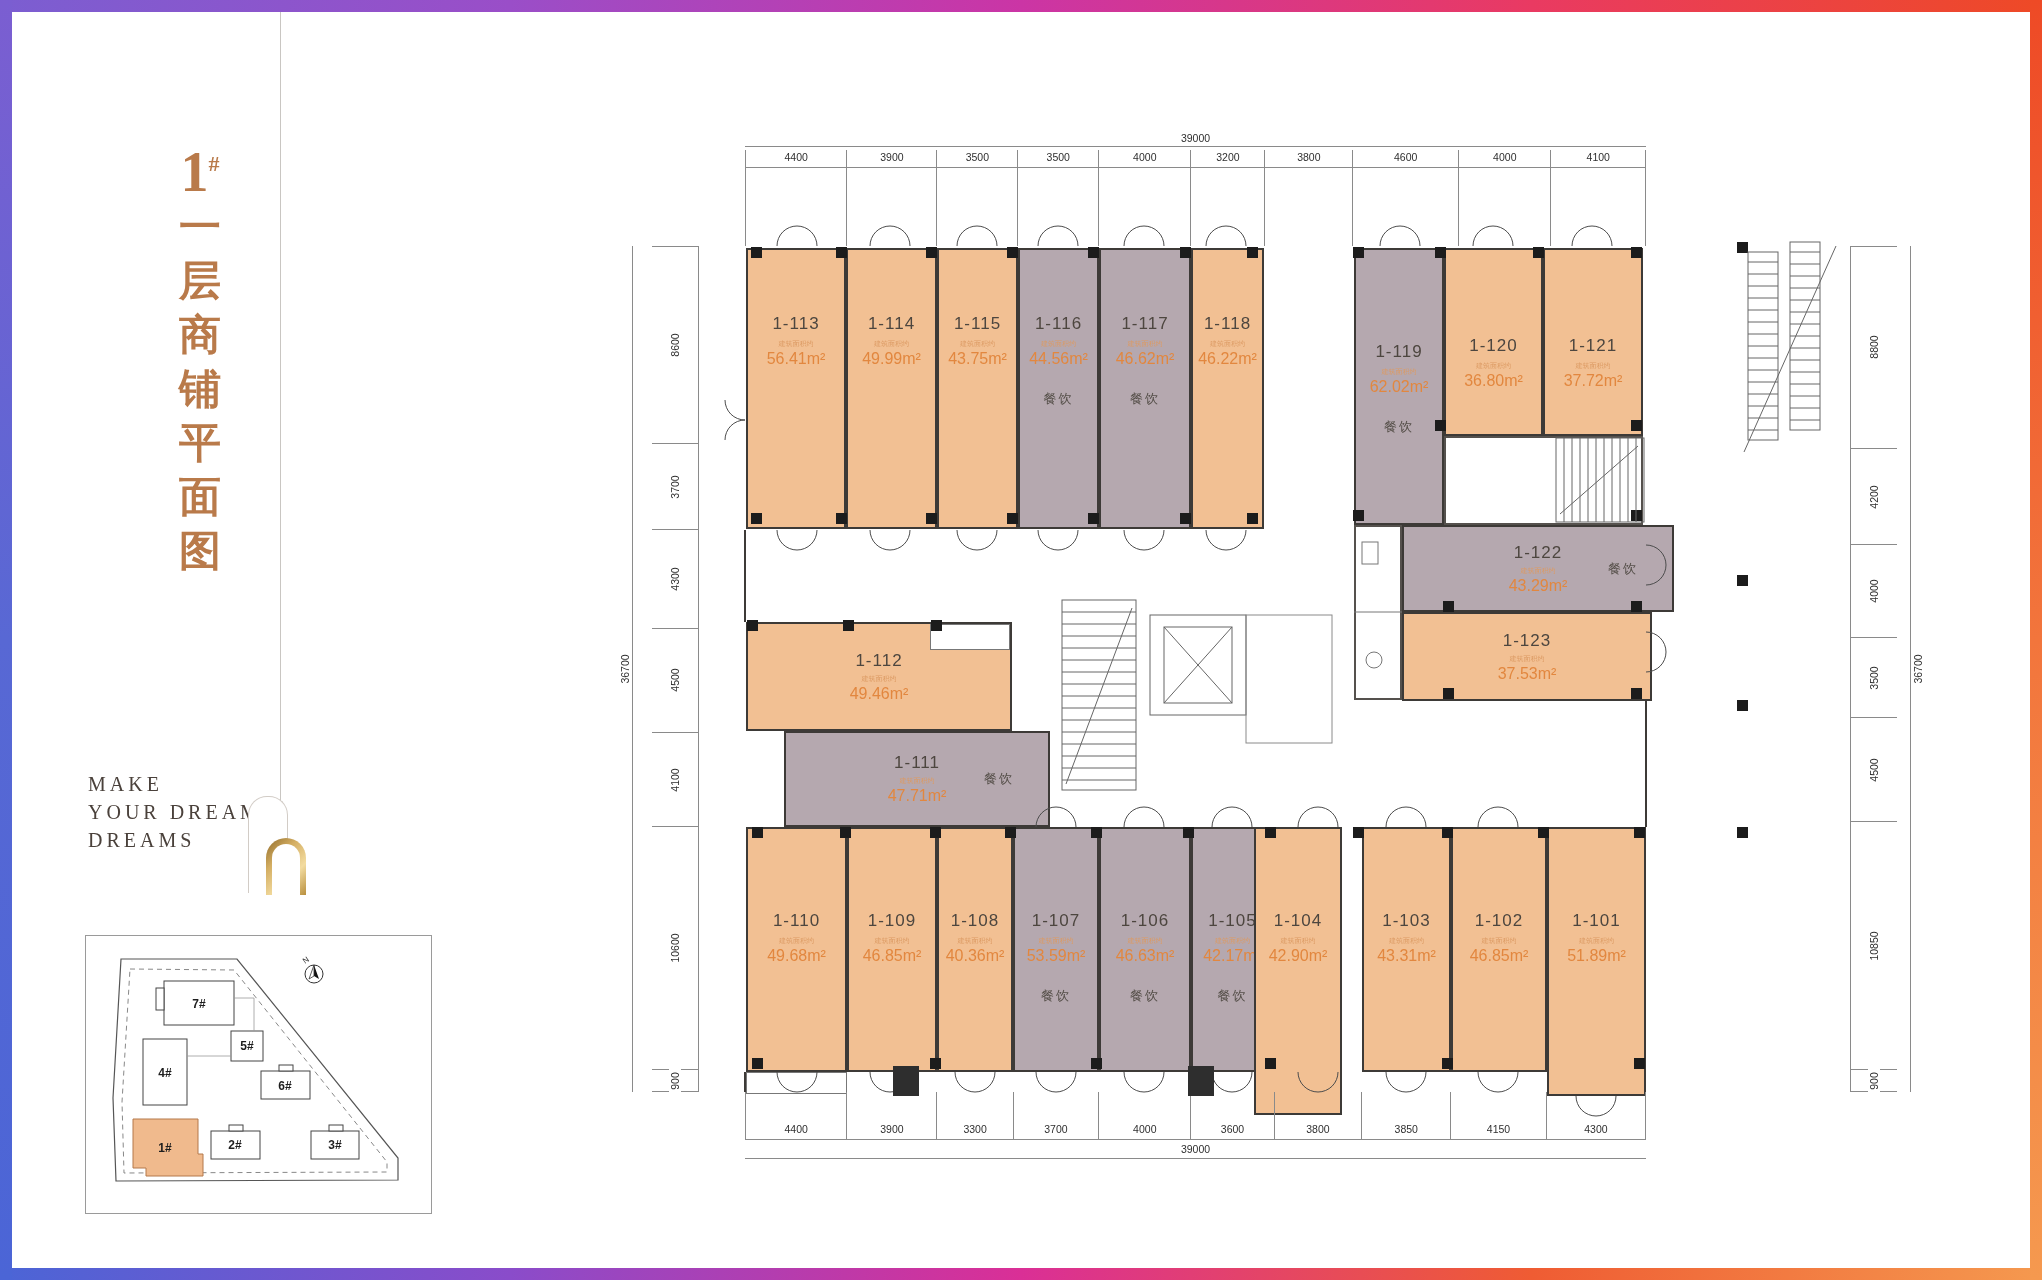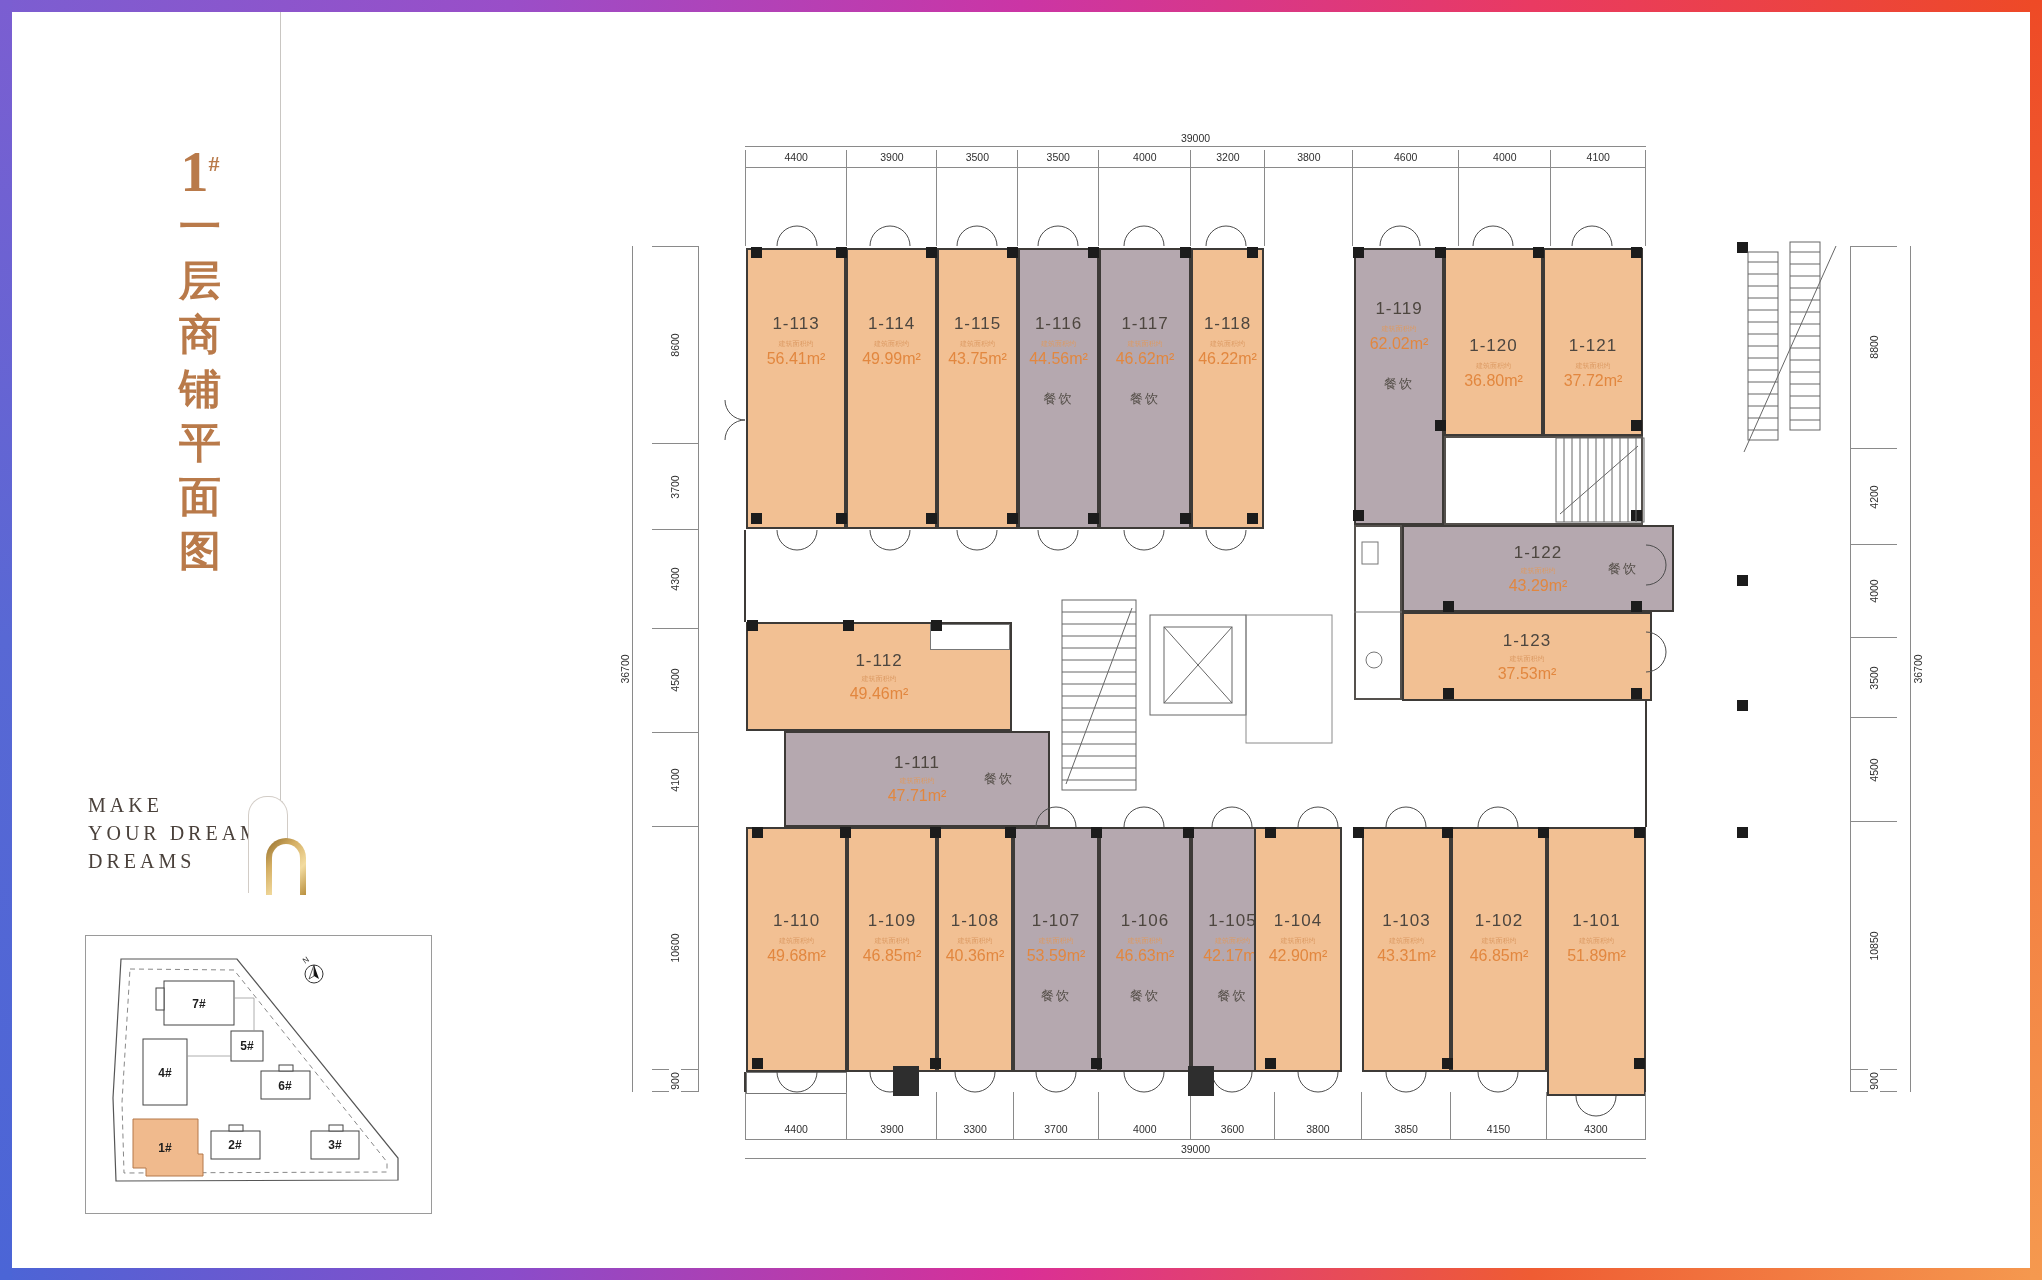--- a/index.html
+++ b/index.html
@@ -12,41 +12,41 @@
   .edge.left{left:0;top:0;bottom:0;width:12px;background:linear-gradient(180deg,#7b5ed1,#5868d4,#4b65d6)}
   .edge.right{right:0;top:0;bottom:0;width:12px;background:linear-gradient(180deg,#ee4a26,#f2753c,#f5994f)}
 
   
   .vsep{position:absolute;left:280px;top:12px;width:1px;height:836px;background:#c9c6c2;z-index:1}
   .btitle{position:absolute;left:160px;top:136px;width:80px;text-align:center;color:#b97a4a;
           font-family:"Liberation Serif",serif;z-index:2}
   .btitle .num{font-size:56px;line-height:56px;font-weight:bold}
   .btitle .num sup{font-size:22px}
   .btitle .chars div{font-size:42px;line-height:54px;font-weight:bold}
-  .slogan{position:absolute;left:88px;top:791px;color:#4a413b;font-family:"Liberation Serif",serif;
+  .slogan{position:absolute;left:88px;top:770px;color:#4a413b;font-family:"Liberation Serif",serif;
           font-size:20px;letter-spacing:4px;line-height:28px;z-index:2}
   .arch-back{position:absolute;left:248px;top:796px;width:38px;height:96px;border:1px solid #d2ccc6;
              border-bottom:none;border-radius:19px 19px 0 0;z-index:2;background:#fff}
   .arch-gold{position:absolute;left:266px;top:838px;width:40px;height:57px;border-radius:20px 20px 0 0;
              background:linear-gradient(135deg,#8f6a2a,#d4ae62,#f3dca0,#b9903f);z-index:3}
   .arch-gold::after{content:"";position:absolute;left:6px;top:6px;right:6px;bottom:0;
              background:#fff;border-radius:14px 14px 0 0}
   .sitemap{position:absolute;left:85px;top:935px;width:345px;height:277px;border:1px solid #9a9a9a;z-index:2}
 
   
   .unit{position:absolute;box-sizing:border-box;border:2px solid #3d3a37;display:flex;
         flex-direction:column;align-items:center;text-align:center;z-index:2}
   .unit.orange{background:#f2c093}
   .unit.grey{background:#b5a8af}
   .uid{font-size:17px;color:#4d463f;letter-spacing:1px;font-weight:500}
   .unote{font-size:7px;color:#dc9a63;margin-top:6px;line-height:8px}
   .uarea{font-size:16px;color:#e2873f;margin-top:2px}
   .ufood{font-size:13px;color:#56504a;letter-spacing:2px;margin-top:22px}
   .vtall{padding-top:64px}
-  .v119{padding-top:49px}
+  .v119{padding-top:92px}
   .vmid{padding-top:86px}
   .vbot{padding-top:82px}
   .h{justify-content:center}
   .h .unote{margin-top:4px}
   .ufood.side{position:absolute;right:34px;top:50%;transform:translateY(-50%);margin:0}
   .wroom{position:absolute;box-sizing:border-box;background:#fff;border:2px solid #55514d;z-index:3}
   .wroom.thin{border-width:1px;border-color:#777}
 
   
   .dimh{position:absolute;display:flex;z-index:4}
@@ -241,21 +241,21 @@
       <div class="unote">建筑面积约</div>
       <div class="uarea">46.63m²</div>
       <div class="ufood">餐饮</div>
     </div>
     <div class="unit grey vbot" style="left:1191px;top:827px;width:83px;height:245px">
       <div class="uid">1-105</div>
       <div class="unote">建筑面积约</div>
       <div class="uarea">42.17m²</div>
       <div class="ufood">餐饮</div>
     </div>
-    <div class="unit orange vbot" style="left:1254px;top:827px;width:88px;height:245px">
+    <div class="unit orange vbot" style="left:1254px;top:827px;width:88px;height:288px">
       <div class="uid">1-104</div>
       <div class="unote">建筑面积约</div>
       <div class="uarea">42.90m²</div>
     </div>
     <div class="unit orange vbot" style="left:1362px;top:827px;width:89px;height:245px">
       <div class="uid">1-103</div>
       <div class="unote">建筑面积约</div>
       <div class="uarea">43.31m²</div>
     </div>
     <div class="unit orange vbot" style="left:1451px;top:827px;width:96px;height:245px">

